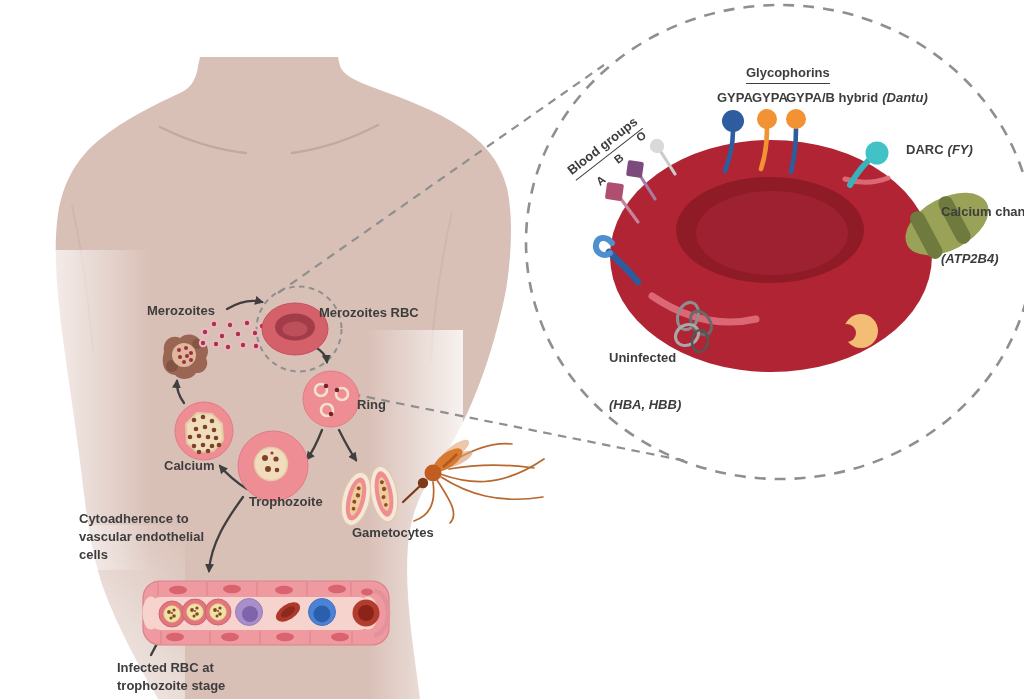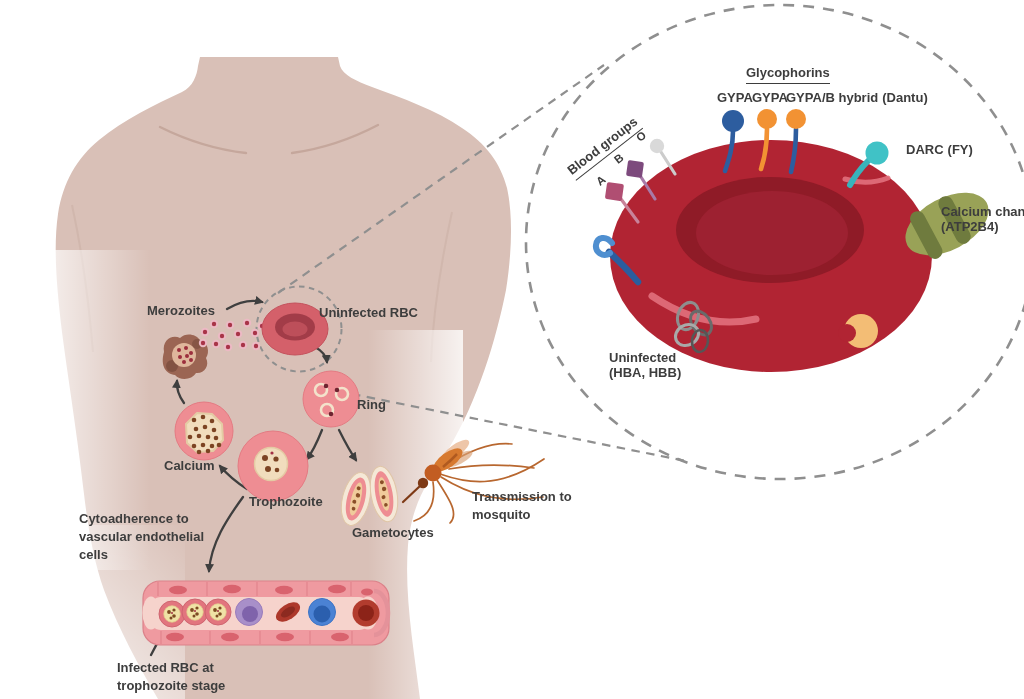--- a/index.html
+++ b/index.html
@@ -6,21 +6,21 @@
   .stage{position:relative;width:1024px;height:699px;overflow:hidden;background:#fff;
          font-family:"Liberation Sans",sans-serif;}
   .stage svg{position:absolute;left:0;top:0;}
   .lbl{position:absolute;font:600 13px/1.38 "Liberation Sans",sans-serif;
        color:var(--text,#3d3d3d);white-space:pre-line;}
   .tight{line-height:1.18;}
   .nowrap{white-space:nowrap;}
   .sm{font-size:11.5px;}
   .heading{border-bottom:1.5px solid var(--text,#3d3d3d);padding-bottom:1px;}
   .rot{transform:rotate(-38deg);transform-origin:left center;}
-  .gene{}
+  .gene{font-style:italic;margin-top:32px;}
   .gi{margin-left:4px;}
   .gb{display:block;}
   .skin{fill:var(--skin,#d9c0b7);}
   .rbcfill{fill:var(--rbc_red,#b12433);}
   .pinkcell{fill:var(--cell_pink,#ee8d93);stroke:#e47a82;stroke-width:1;}
   .dash{stroke:var(--dash_gray,#8f8f8f);fill:none;}
   .arrowln{stroke:var(--arrow,#3f3f3f);fill:none;stroke-width:2.3;stroke-linecap:round;}
 </style>
 </head>
 <body>
@@ -346,27 +346,25 @@
     </g>
 
     <g>
       <circle cx="861" cy="331" r="17" fill="#f3bd75"></circle>
       <circle cx="847" cy="333" r="9" fill="#b12433"></circle>
     </g>
   </g>
 </svg>
 
   <div class="lbl" style="left:147px;top:302px">Merozoites</div>
-  <div class="lbl" style="left:319px;top:304px">Uninfected RBC</div>
+  <div class="lbl" style="left:319px;top:304px">Merozoites RBC</div>
   <div class="lbl" style="left:357px;top:396px">Ring</div>
   <div class="lbl" style="left:164px;top:457px">Calcium</div>
   <div class="lbl" style="left:249px;top:493px">Trophozoite</div>
   <div class="lbl" style="left:352px;top:524px">Gametocytes</div>
-  <div class="lbl" style="left:472px;top:488px">Transmission to
-mosquito</div>
   <div class="lbl" style="left:79px;top:510px">Cytoadherence to
 vascular endothelial
 cells</div>
   <div class="lbl" style="left:117px;top:659px">Infected RBC at
 trophozoite stage</div>
 
   <div class="lbl heading" style="left:746px;top:64px">Glycophorins</div>
   <div class="lbl" style="left:717px;top:89px">GYPA</div>
   <div class="lbl" style="left:752px;top:89px">GYPA</div>
   <div class="lbl nowrap" style="left:786px;top:89px"><span>GYPA/B hybrid</span><span class="gene gi">(Dantu)</span></div>

